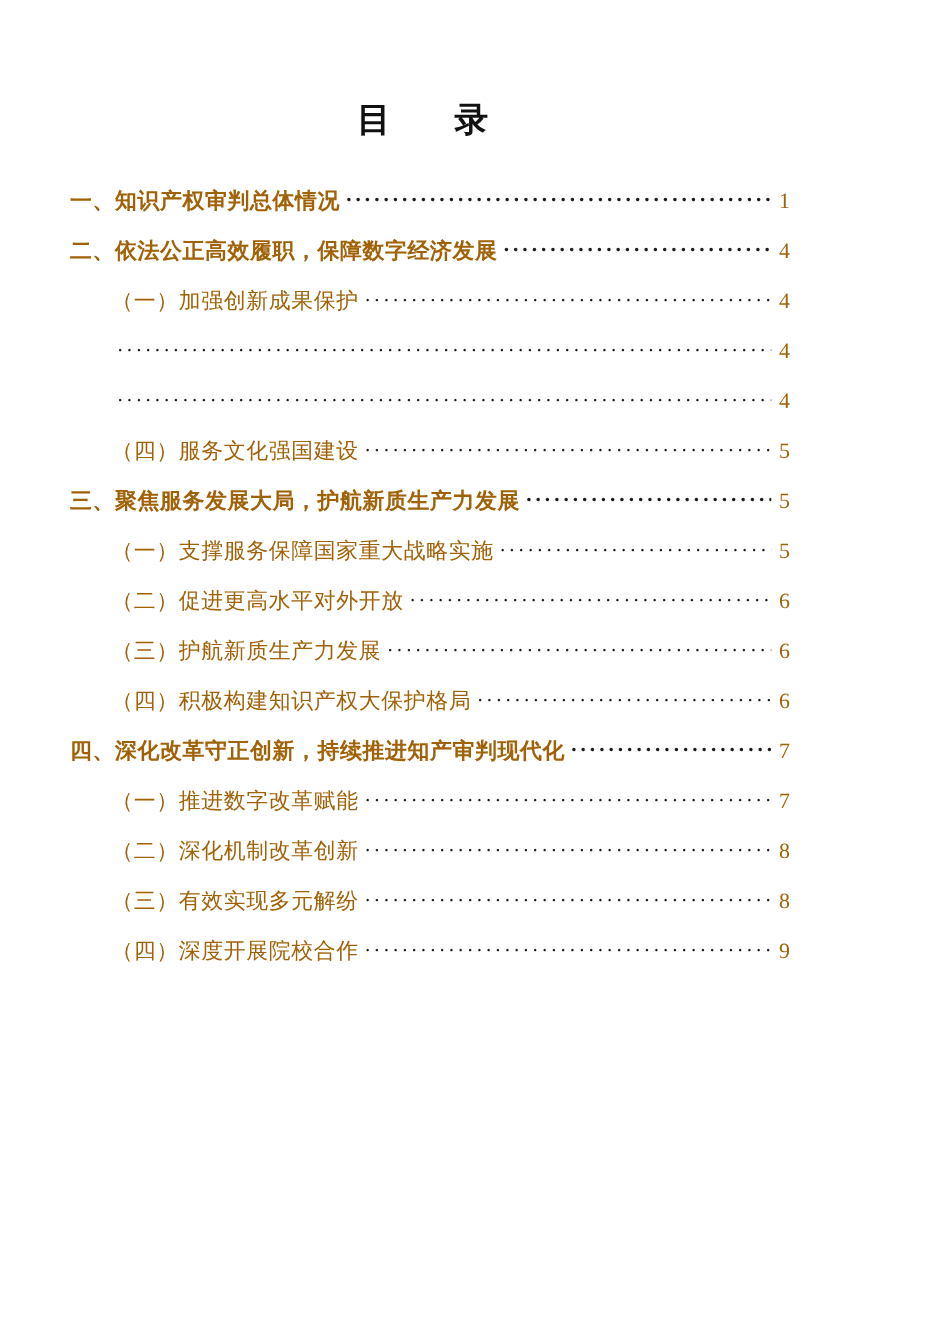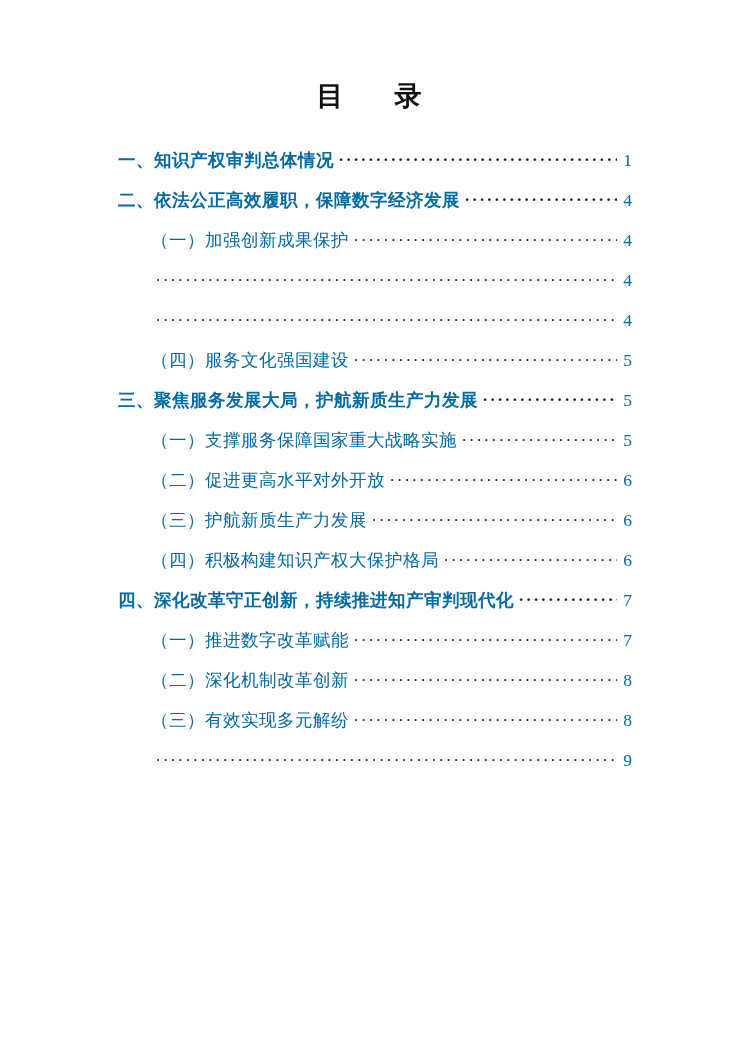--- a/index.html
+++ b/index.html
@@ -12,21 +12,21 @@
     height: 1061px;
     font-family: "Liberation Serif", "DejaVu Serif", serif;
     color: #000000;
     position: relative;
     overflow: hidden;
   }
   .page {
     width: 750px;
     height: 1061px;
     box-sizing: border-box;
-    padding: 78px 118px 0 118px;
+    padding: 78px 118px 0 56px;
     position: relative;
   }
   .toc-title {
     text-align: center;
     font-size: 27px;
     font-weight: bold;
     letter-spacing: 12px;
     margin: 0 0 34px 0;
     font-family: "Liberation Serif", "DejaVu Serif", serif;
     color: #111;
@@ -36,21 +36,21 @@
     padding: 0;
     list-style: none;
   }
   .toc-entry {
     display: flex;
     align-items: baseline;
     font-size: 17.5px;
     line-height: 1;
     margin-bottom: 19px;
     white-space: nowrap;
-    color: #0369a1;
+    color: #a16207;
   }
   .toc-entry.level-1 {
     padding-left: 0;
     font-weight: bold;
   }
   .toc-entry.level-2 {
     padding-left: 33px;
     font-weight: normal;
   }
   .toc-label {
@@ -156,17 +156,18 @@
         <span class="toc-label">（二）深化机制改革创新</span>
         <span class="toc-dots"></span>
         <span class="toc-page">8</span>
       </li>
       <li class="toc-entry level-2">
         <span class="toc-label">（三）有效实现多元解纷</span>
         <span class="toc-dots"></span>
         <span class="toc-page">8</span>
       </li>
       <li class="toc-entry level-2">
+        <span class="toc-label">（四）深度开展院校合作</span>
         <span class="toc-dots"></span>
         <span class="toc-page">9</span>
       </li>
     </ul>
 </div>
 
 </body></html>

